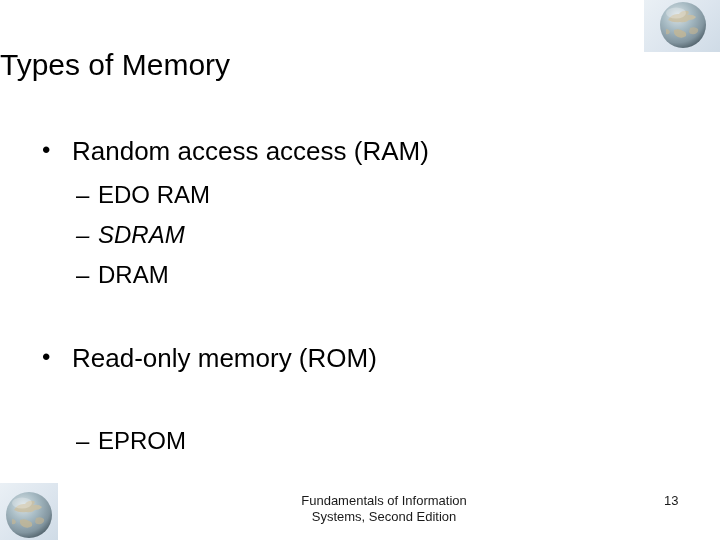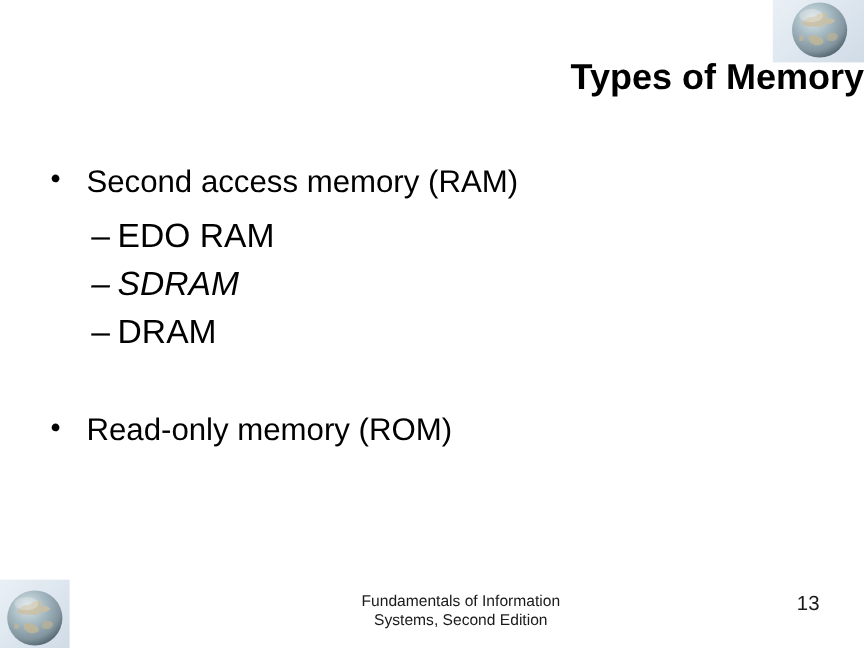--- a/index.html
+++ b/index.html
@@ -37,23 +37,23 @@
   .globe-tile svg { position: absolute; }
   .globe-tile.top-right svg { left: 15px; top: 1px; }
   .globe-tile.bottom-left svg { left: 5px; top: 8px; }
 
   
   .title {
     position: absolute;
     top: 48px;
     left: 0;
     width: 100%;
-    text-align: right;
+    text-align: left;
     font-size: 30px;
-    font-weight: bold;
+    font-weight: normal;
     letter-spacing: 0px;
     color: #000000;
   }
 
   
   .line {
     position: absolute;
     white-space: nowrap;
   }
   .bullet-line {
@@ -61,21 +61,21 @@
     left: 42px;
   }
   .bullet-line .marker {
     display: inline-block;
     width: 30px;
     font-size: 24px;
     vertical-align: top;
     line-height: 1.15;
   }
   .sub-line {
-    font-size: 28px;
+    font-size: 24px;
     left: 76px;
   }
   .sub-line .marker {
     display: inline-block;
     width: 22px;
   }
 
   #b1   { top: 136px; }
   #s1a  { top: 181px; }
   #s1b  { top: 221px; font-style: italic; }
@@ -93,21 +93,21 @@
     text-align: center;
     font-size: 13px;
     line-height: 16px;
     color: #1a1a1a;
     padding-left: 24px;
   }
   .page-number {
     position: absolute;
     top: 493px;
     left: 664px;
-    font-size: 17px;
+    font-size: 13px;
     color: #1a1a1a;
   }
 </style>
 </head>
 <body>
 
 <div class="slide">
 
   <div class="globe-tile top-right">
     <svg width="48" height="48" viewBox="0 0 48 48">
@@ -143,35 +143,38 @@
       <path d="M15 29 q5 -2 9 1 q4 1 3 5 q-4 3 -8 1 q-5 -2 -4 -7 z" fill="#c3b795" opacity="0.8"></path>
       <path d="M31 27 q5 -2 8 1 q1 3 -3 5 q-5 1 -6 -2 z" fill="#beb294" opacity="0.7"></path>
       <path d="M7 28 q3 0 4 3 q-1 3 -4 2 z" fill="#c3b795" opacity="0.7"></path>
       <ellipse cx="17" cy="12" rx="10" ry="5.5" fill="#ffffff" opacity="0.25"></ellipse>
     </svg>
   </div>
 
   <div class="title">Types of Memory</div>
 
   <div class="line bullet-line" id="b1">
-    <span class="marker">•</span><span>Second access memory (RAM)</span>
+    <span class="marker">•</span><span>Random access access (RAM)</span>
   </div>
   <div class="line sub-line" id="s1a">
     <span class="marker">–</span><span>EDO RAM</span>
   </div>
   <div class="line sub-line" id="s1b">
     <span class="marker">–</span><span>SDRAM</span>
   </div>
   <div class="line bullet-line" id="b2">
     <span class="marker">•</span><span>Read-only memory (ROM)</span>
   </div>
 
   <div class="line sub-line" id="s1c">
     <span class="marker">–</span><span>DRAM</span>
   </div>
+  <div class="line sub-line" id="s2b">
+    <span class="marker">–</span><span>EPROM</span>
+  </div>
 
   <div class="footer">
     <div>Fundamentals of Information</div>
     <div>Systems, Second Edition</div>
   </div>
 
   <div class="page-number">13</div>
 
 </div>
 

